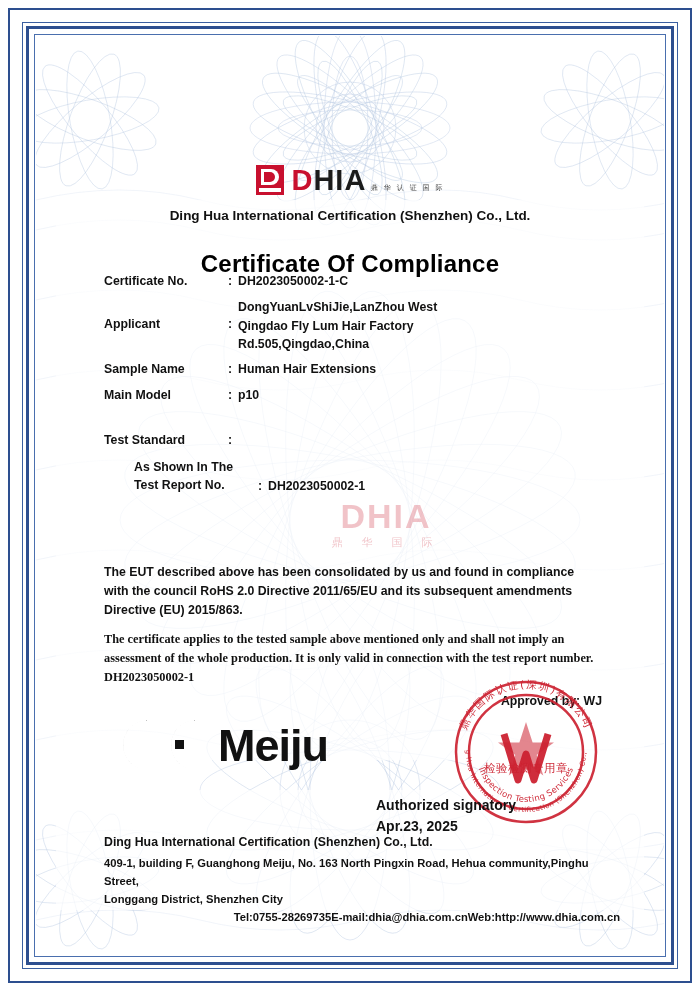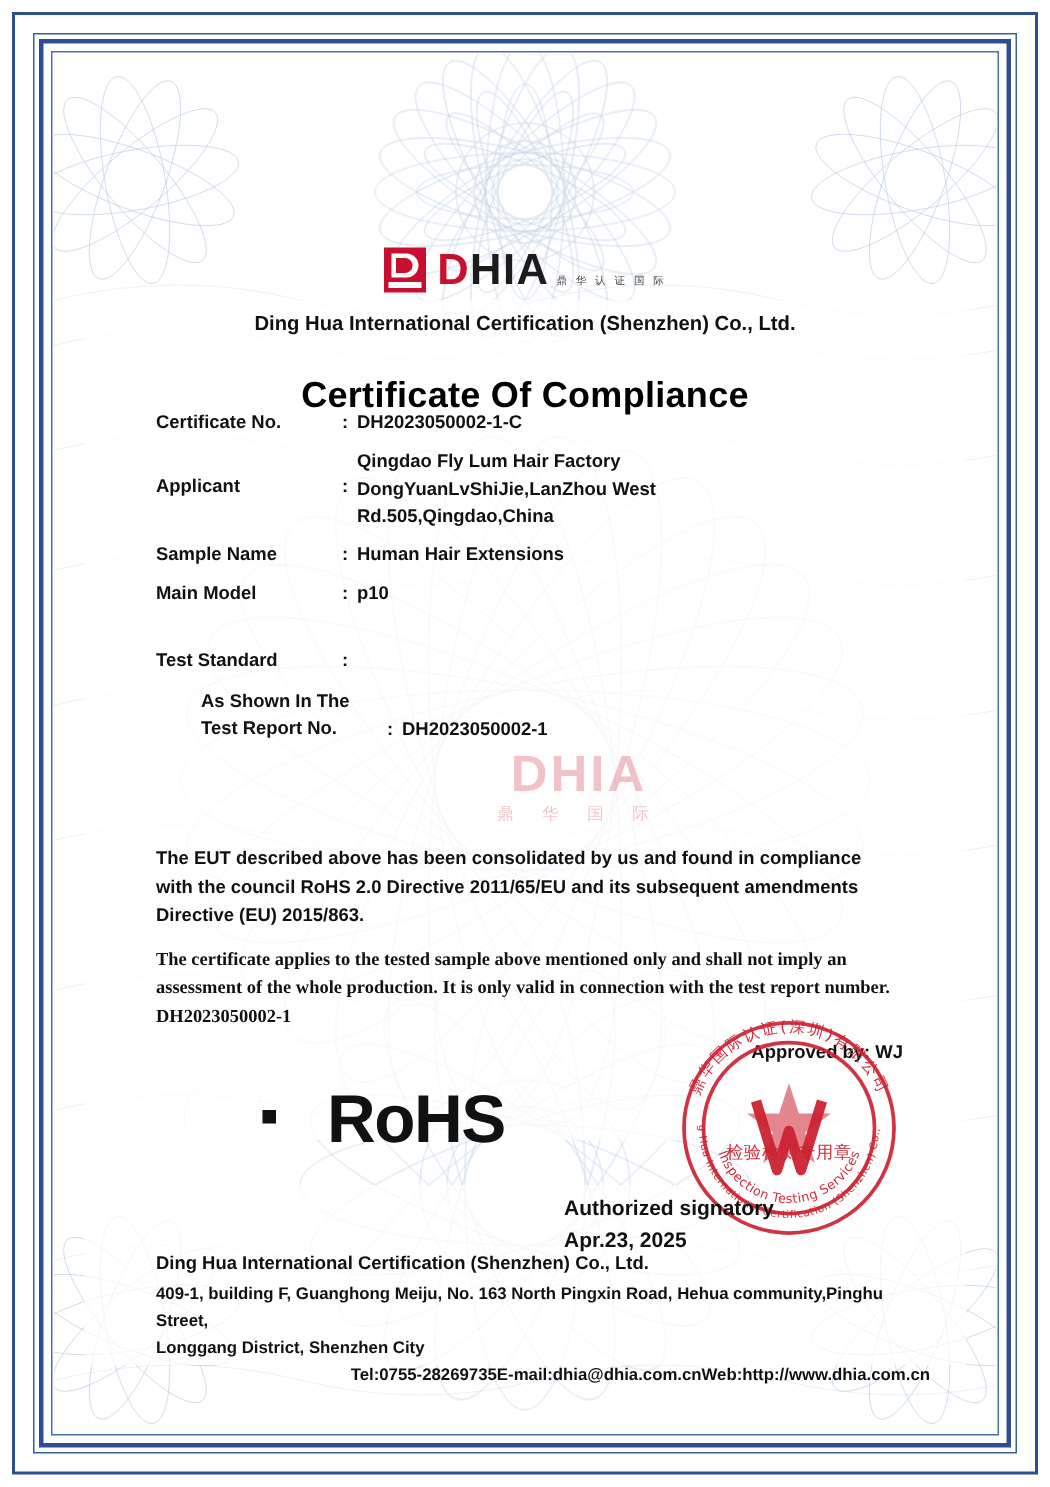--- a/index.html
+++ b/index.html
@@ -442,22 +442,22 @@
       <div class="field-row">
         <div class="field-label">Certificate No.</div>
         <div class="field-colon">:</div>
         <div class="field-value">DH2023050002-1-C</div>
       </div>
 
       <div class="field-row" style="margin-bottom:6px;">
         <div class="field-label"><span style="display:block;height:17px;"></span><span>Applicant</span></div>
         <div class="field-colon"><span style="display:block;height:17px;"></span><span>:</span></div>
         <div class="field-value">
+          <span class="sub-line">DongYuanLvShiJie,LanZhou West</span>
           <span class="sub-line">Qingdao Fly Lum Hair Factory</span>
-          <span class="sub-line">DongYuanLvShiJie,LanZhou West</span>
           <span class="sub-line">Rd.505,Qingdao,China</span>
         </div>
       </div>
 
       <div class="field-row">
         <div class="field-label">Sample Name</div>
         <div class="field-colon">:</div>
         <div class="field-value">Human Hair Extensions</div>
       </div>
 
@@ -496,21 +496,21 @@
     <div class="marks">
       <span class="ce-mark">
         <svg width="92" height="58" viewBox="0 0 92 58" aria-hidden="true">
           <path d="M36 4 A25 25 0 1 0 36 54 A25 25 0 0 1 36 4 Z" fill="#111"></path>
           <path d="M44 29 A25 25 0 0 1 44 29 Z" fill="none"></path>
           <path d="M84 4 A25 25 0 1 0 84 54 A25 25 0 0 1 84 4 Z" fill="#111"></path>
           <rect x="63" y="24" width="22" height="9" fill="#ffffff"></rect>
           <rect x="63" y="24" width="9" height="9" fill="#111"></rect>
         </svg>
       </span>
-      <span class="rohs-text">RoHS</span>
+      <span class="rohs-text">Meiju</span>
     </div>
 
     <div class="stamp">
       <svg width="152" height="152" viewBox="0 0 152 152" aria-hidden="true">
         <defs>
           <path id="arcTop" d="M 20 76 A 56 56 0 0 1 132 76"></path>
           <path id="arcBottom" d="M 26 76 A 50 50 0 0 0 126 76"></path>
           <path id="arcTopOuter" d="M 12 76 A 64 64 0 0 1 140 76"></path>
           <path id="arcBottomOuter" d="M 16 76 A 60 60 0 0 0 136 76"></path>
         </defs>

